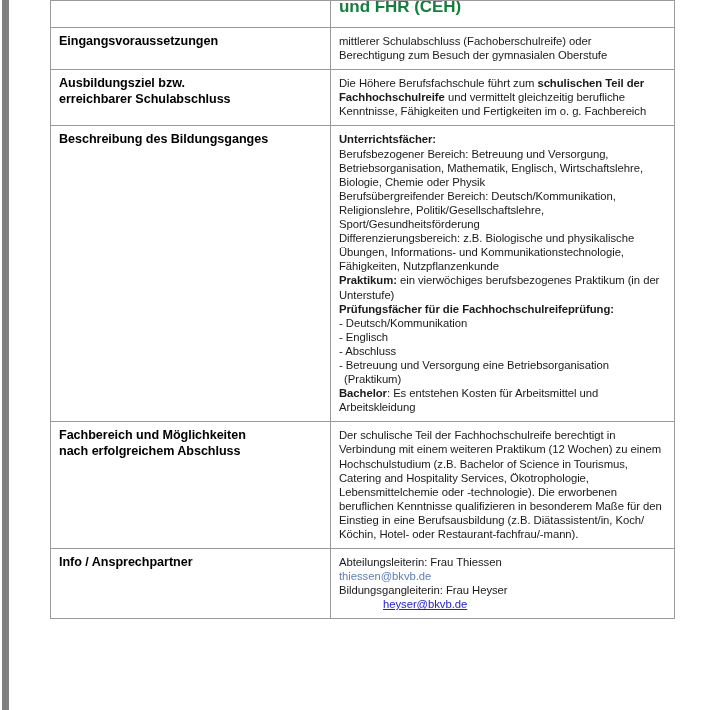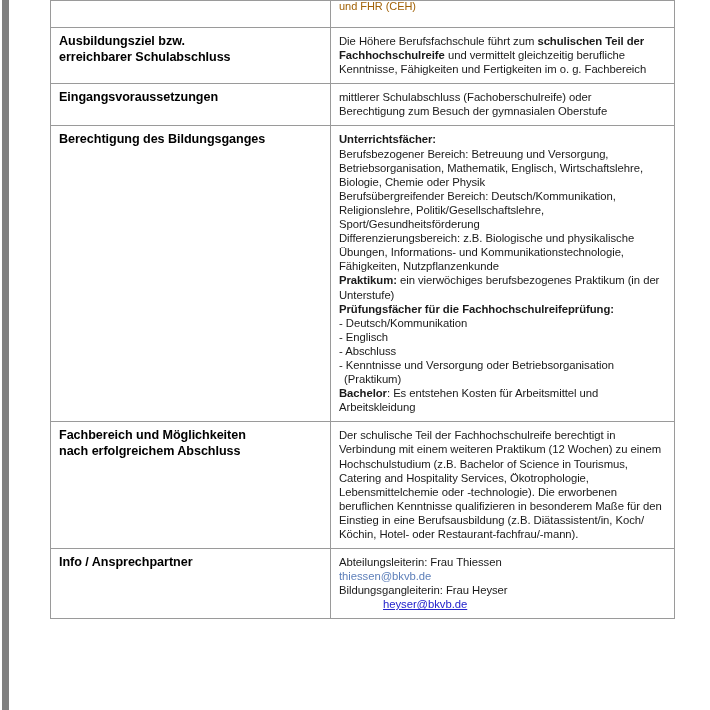--- a/index.html
+++ b/index.html
@@ -72,24 +72,24 @@
   }
 
   
   tr.row-clipped td {
     border-top: none;
     height: 0;
     padding-top: 0;
     padding-bottom: 2px;
   }
   tr.row-clipped td.value-cell {
-    font-weight: normal;
-    font-size: 11px;
+    font-weight: bold;
+    font-size: 17px;
     line-height: 13px;
-    color: #a16207;
+    color: #15803d;
     position: relative;
     overflow: hidden;
     height: 9px;
   }
   tr.row-clipped .clip-text {
     display: block;
     position: relative;
     top: -7px;
   }
 
@@ -125,54 +125,54 @@
 
       <tr class="row-clipped">
         <td class="label-cell"></td>
         <td class="value-cell">
           <span class="clip-text">und FHR (CEH)</span>
         </td>
       </tr>
 
       <tr>
         <td class="label-cell">
+          <p>Eingangsvoraussetzungen</p>
+        </td>
+        <td class="value-cell">
+          <p>mittlerer Schulabschluss (Fachoberschulreife) oder</p>
+          <p>Berechtigung zum Besuch der gymnasialen Oberstufe</p>
+        </td>
+      </tr>
+
+      <tr>
+        <td class="label-cell">
           <p>Ausbildungsziel bzw.</p>
           <p>erreichbarer Schulabschluss</p>
         </td>
         <td class="value-cell">
           <span>Die Höhere Berufsfachschule führt zum </span><span class="bold">schulischen Teil der Fachhochschulreife</span><span> und vermittelt gleichzeitig berufliche Kenntnisse, Fähigkeiten und Fertigkeiten im o. g. Fachbereich</span>
         </td>
       </tr>
 
-      <tr>
-        <td class="label-cell">
-          <p>Eingangsvoraussetzungen</p>
-        </td>
-        <td class="value-cell">
-          <p>mittlerer Schulabschluss (Fachoberschulreife) oder</p>
-          <p>Berechtigung zum Besuch der gymnasialen Oberstufe</p>
-        </td>
-      </tr>
-
 
       <tr>
         <td class="label-cell">
-          <p>Berechtigung des Bildungsganges</p>
+          <p>Beschreibung des Bildungsganges</p>
         </td>
         <td class="value-cell">
           <p class="bold">Unterrichtsfächer:</p>
           <p><span class="uline">Berufsbezogener Bereich</span><span>: Betreuung und Versorgung, Betriebsorganisation, Mathematik, Englisch, Wirtschaftslehre, Biologie, Chemie oder Physik</span></p>
           <p><span class="uline">Berufsübergreifender Bereich</span><span>: Deutsch/Kommunikation, Religionslehre, Politik/Gesellschaftslehre, Sport/Gesundheitsförderung</span></p>
           <p><span class="uline">Differenzierungsbereich</span><span>: z.B. Biologische und physikalische Übungen, Informations- und Kommunikationstechnologie, Fähigkeiten, Nutzpflanzenkunde</span></p>
           <p><span class="bold">Praktikum:</span><span> ein vierwöchiges berufsbezogenes Praktikum (in der Unterstufe)</span></p>
           <p class="bold">Prüfungsfächer für die Fachhochschulreifeprüfung:</p>
           <p>- Deutsch/Kommunikation</p>
           <p>- Englisch</p>
           <p>- Abschluss</p>
-          <p>- Kenntnisse und Versorgung oder Betriebsorganisation</p>
+          <p>- Betreuung und Versorgung eine Betriebsorganisation</p>
           <p><span class="indent"></span><span>(Praktikum)</span></p>
           <p><span class="bold">Bachelor</span><span>: Es entstehen Kosten für Arbeitsmittel und Arbeitskleidung</span></p>
         </td>
       </tr>
 
       <tr>
         <td class="label-cell">
           <p>Fachbereich und Möglichkeiten</p>
           <p>nach erfolgreichem Abschluss</p>
         </td>

